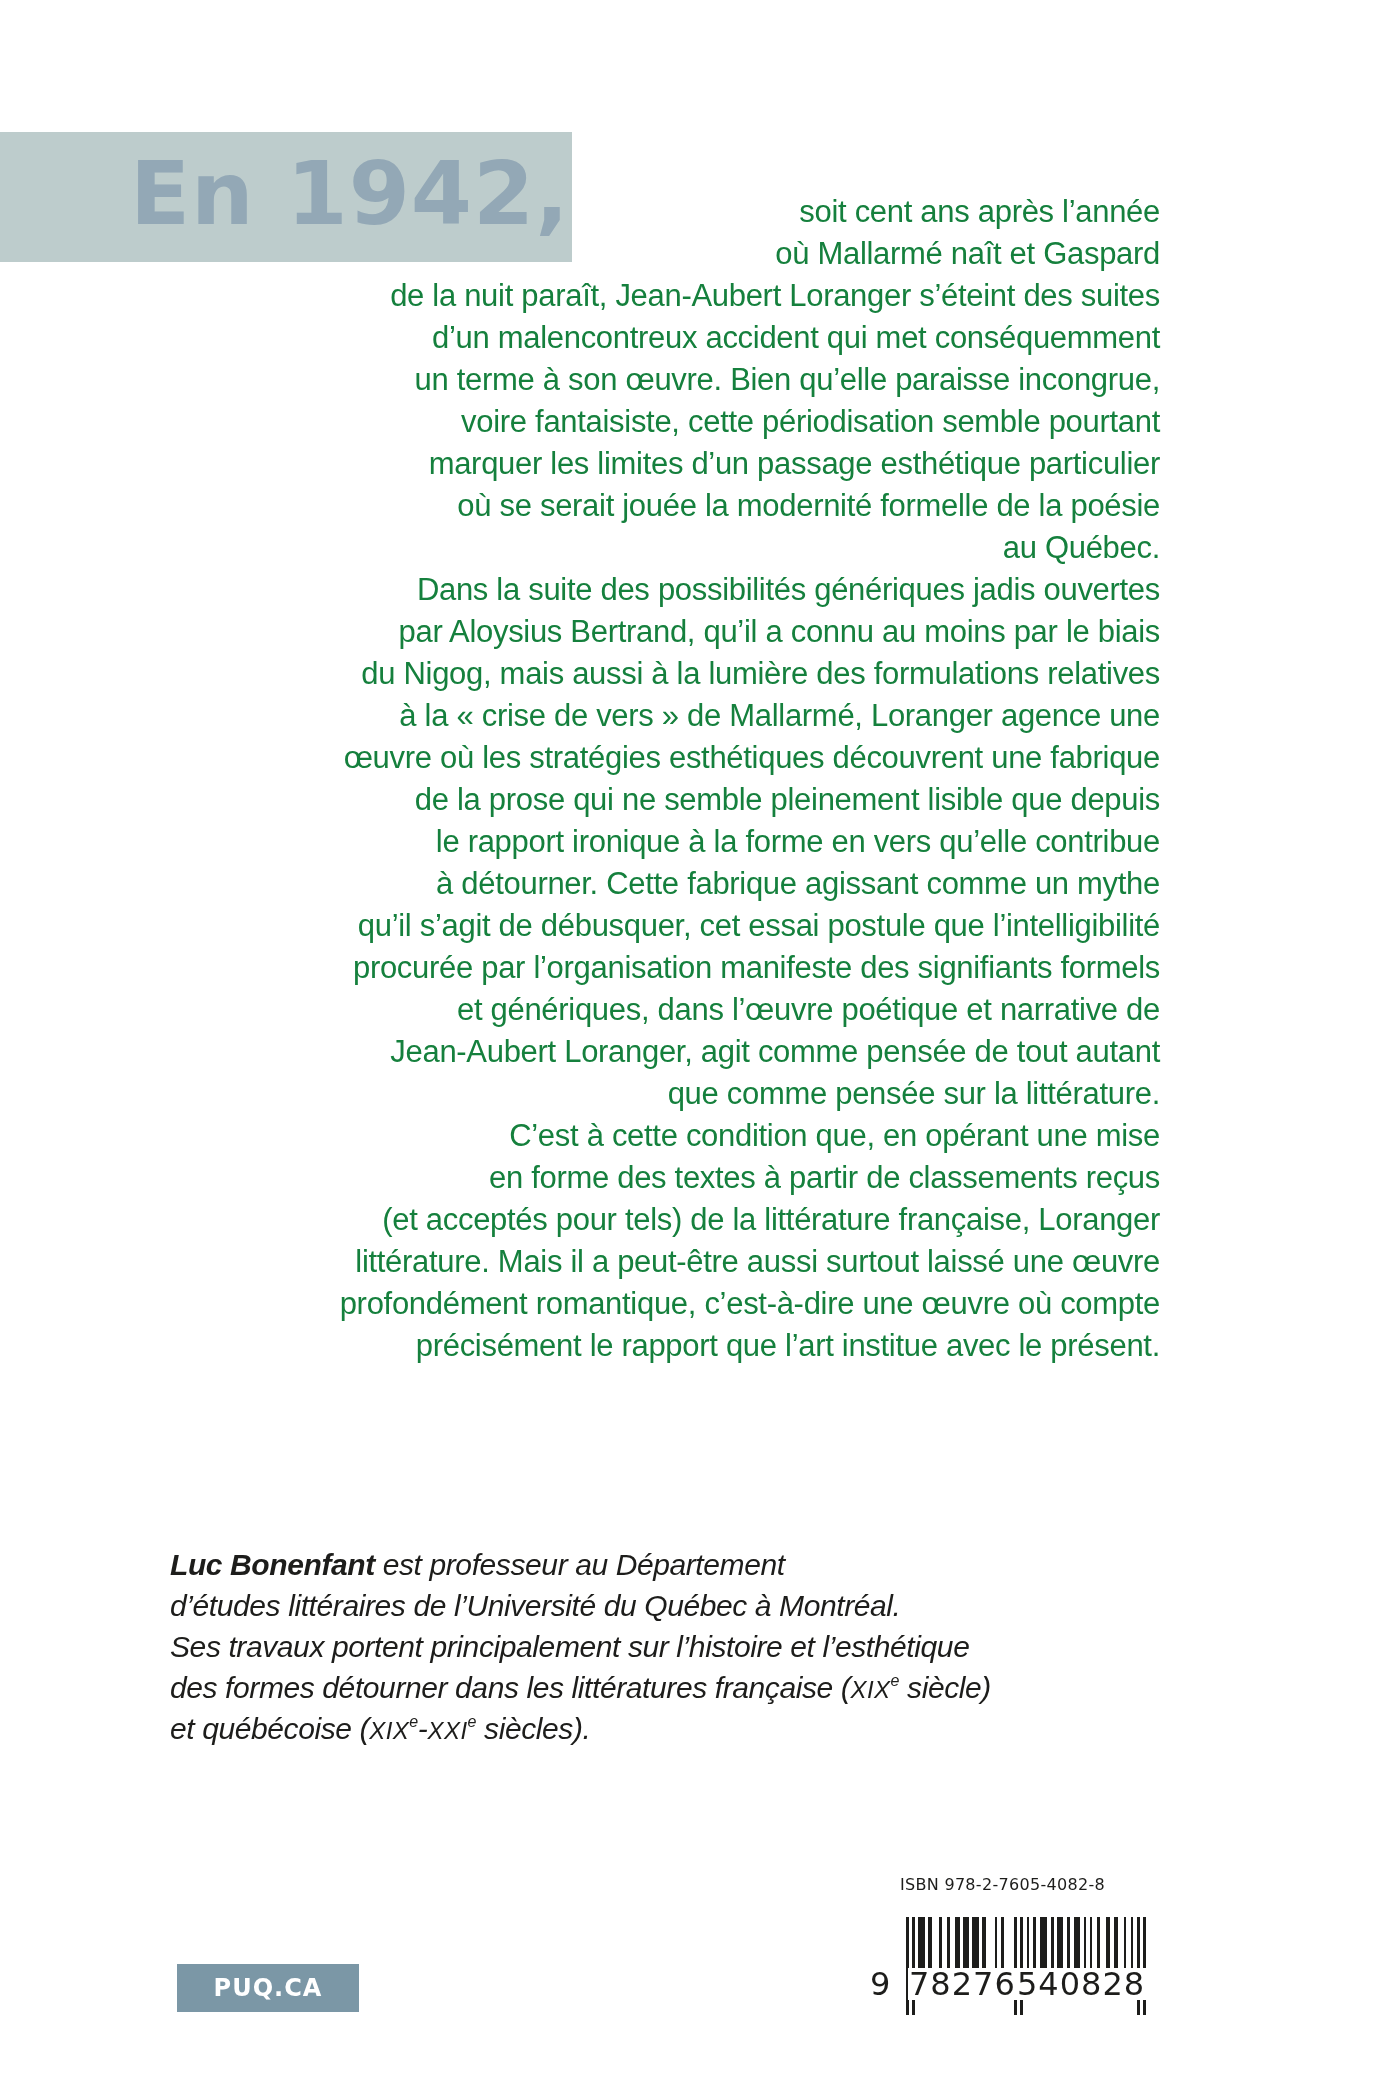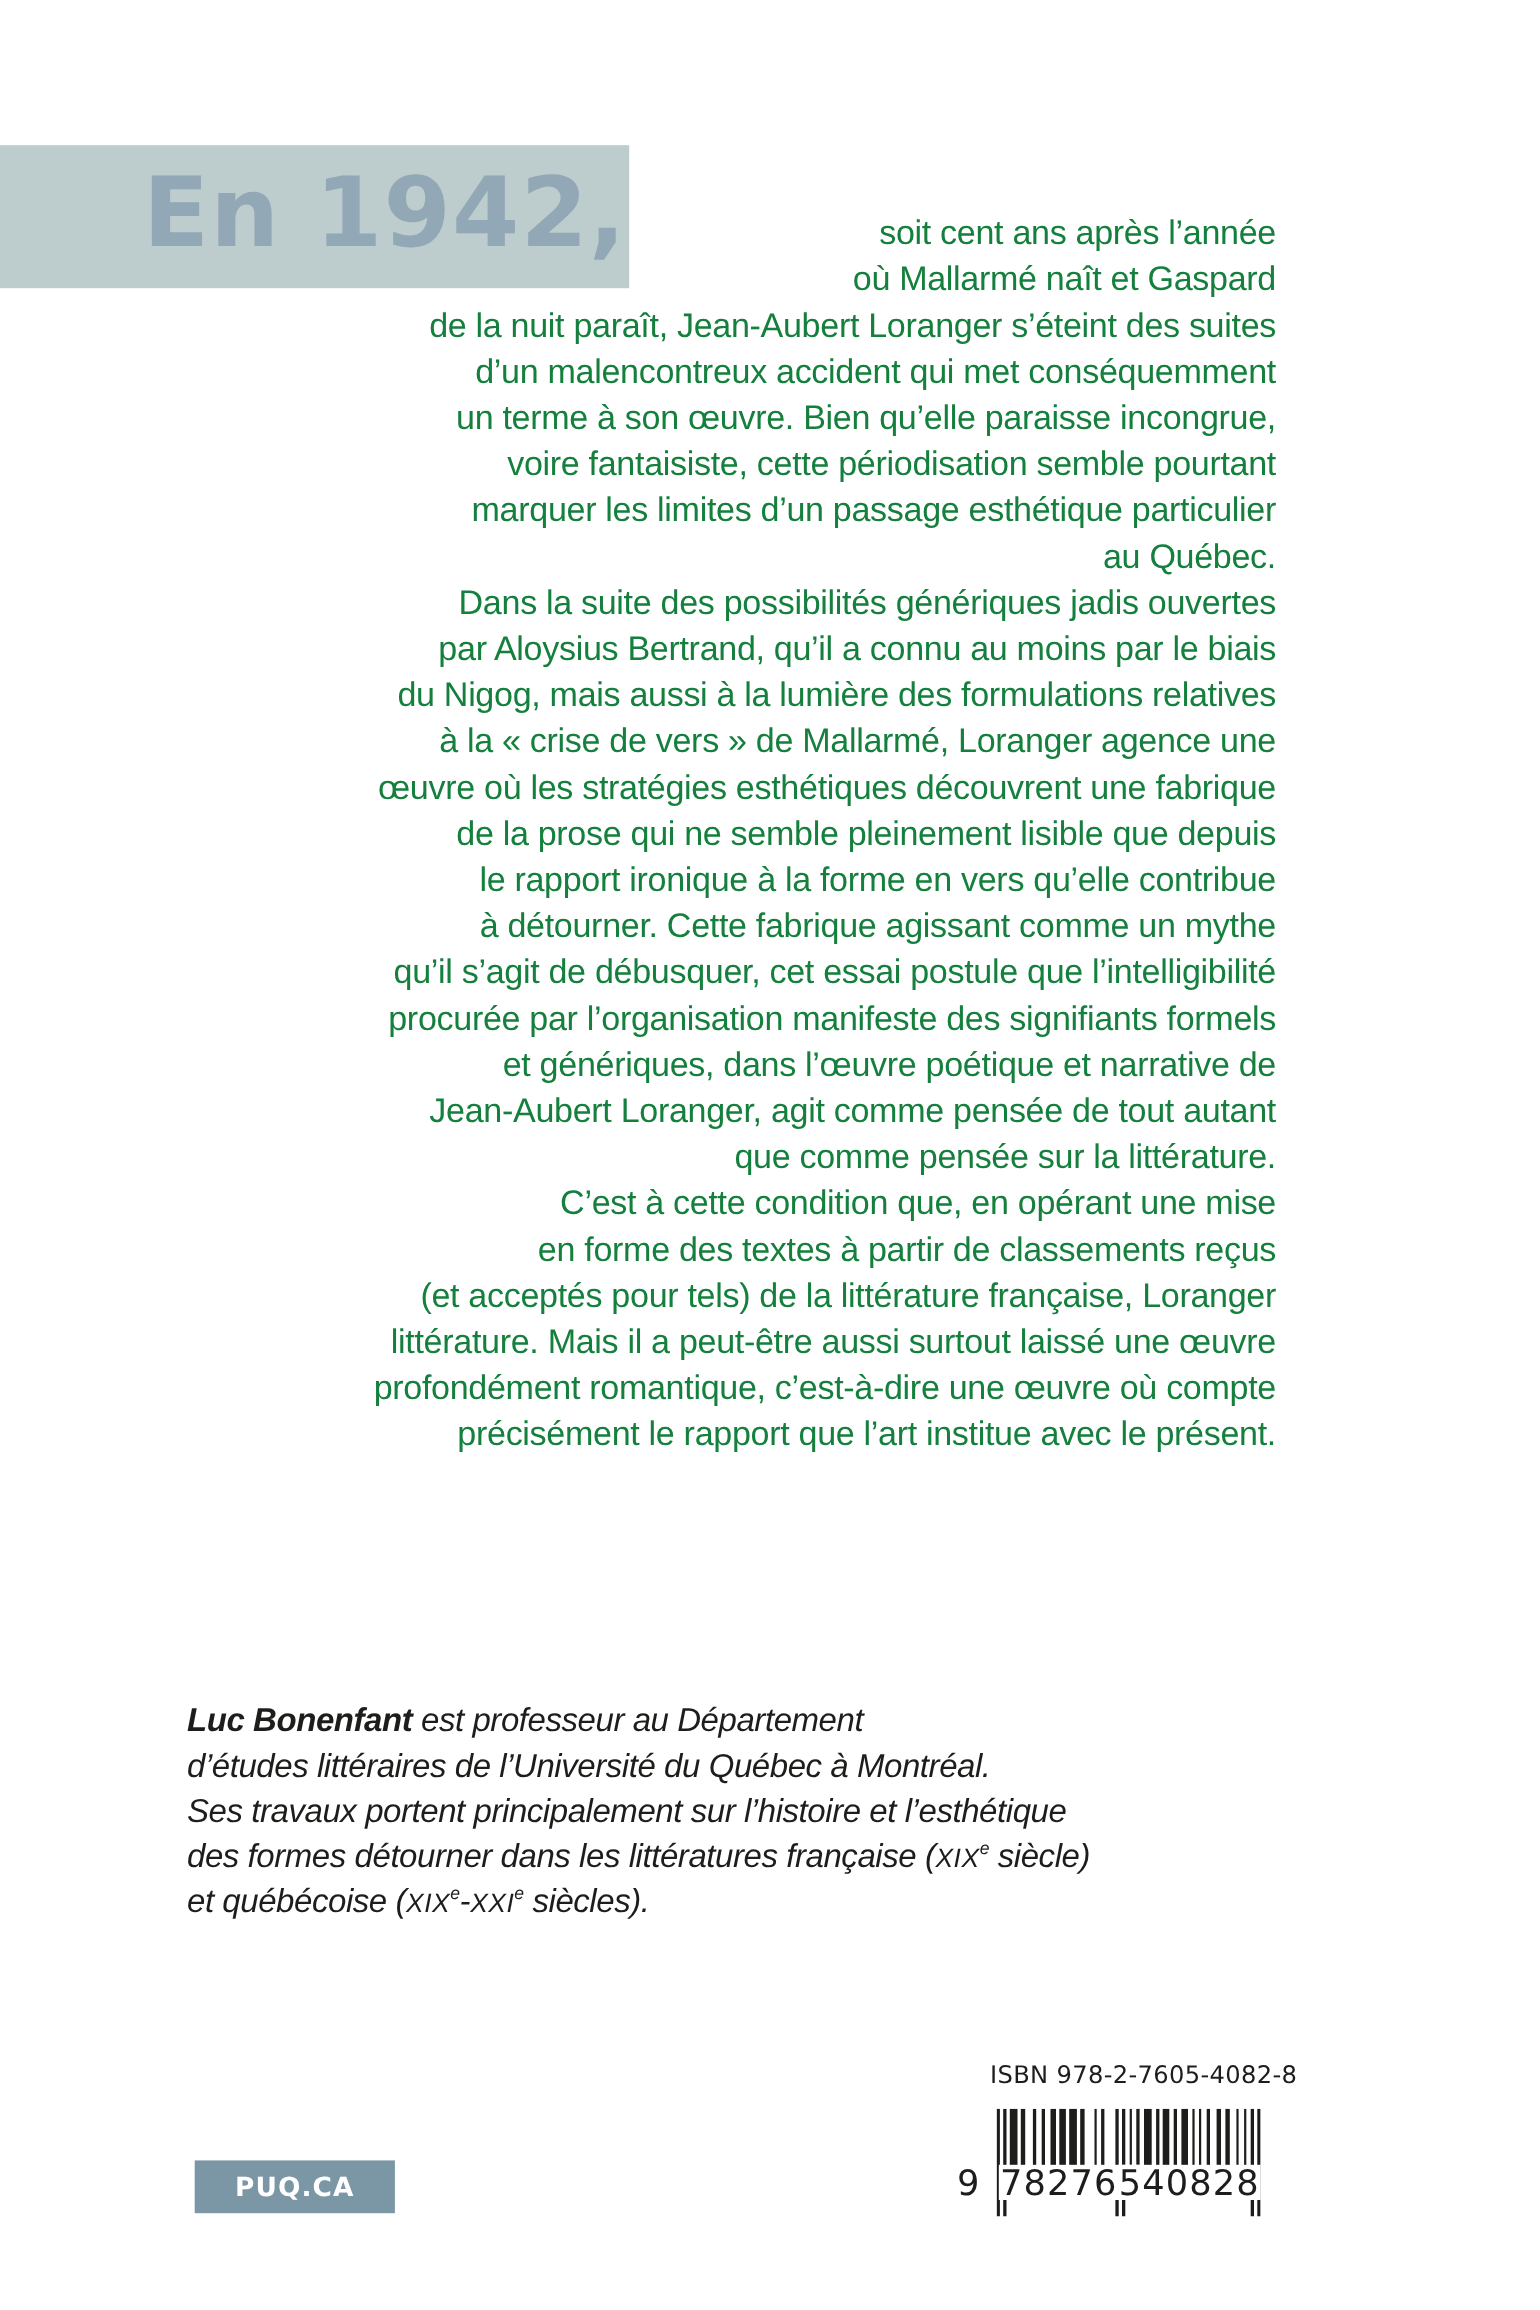--- a/index.html
+++ b/index.html
@@ -81,21 +81,21 @@
     .smallcaps {
       font-size: 24px;
       letter-spacing: 0.5px;
     }
 
     .isbn {
       position: absolute;
       left: 900px;
       top: 1875px;
       font-family: "DejaVu Sans", sans-serif;
-      font-size: 22px;
+      font-size: 16px;
       color: #1d1d1b;
       letter-spacing: 0.3px;
       white-space: nowrap;
     }
     .barcode {
       position: absolute;
       left: 906px;
       top: 1917px;
       width: 240px;
       height: 98px;
@@ -140,20 +140,21 @@
 <div class="header-title">En 1942,</div>
 
 <div class="body-text" id="body-text">
     <span class="line indent-first"><span>soit cent ans après l’année</span></span>
     <span class="line indent-first"><span>où Mallarmé naît et </span><span class="it">Gaspard</span></span>
     <span class="line"><span class="it">de la nuit</span><span> paraît, Jean-Aubert Loranger s’éteint des suites</span></span>
     <span class="line"><span>d’un malencontreux accident qui met conséquemment</span></span>
     <span class="line"><span>un terme à son œuvre. Bien qu’elle paraisse incongrue,</span></span>
     <span class="line"><span>voire fantaisiste, cette périodisation semble pourtant</span></span>
     <span class="line"><span>marquer les limites d’un passage esthétique particulier</span></span>
+    <span class="line"><span>où se serait jouée la modernité formelle de la poésie</span></span>
     <span class="line"><span>au Québec.</span></span>
     <span class="line para-indent"><span>Dans la suite des possibilités génériques jadis ouvertes</span></span>
     <span class="line"><span>par Aloysius Bertrand, qu’il a connu au moins par le biais</span></span>
     <span class="line"><span>du </span><span class="it">Nigog</span><span>, mais aussi à la lumière des formulations relatives</span></span>
     <span class="line"><span>à la « crise de vers » de Mallarmé, Loranger agence une</span></span>
     <span class="line"><span>œuvre où les stratégies esthétiques découvrent une fabrique</span></span>
     <span class="line"><span>de la prose qui ne semble pleinement lisible que depuis</span></span>
     <span class="line"><span>le rapport ironique à la forme en vers qu’elle contribue</span></span>
     <span class="line"><span>à détourner. Cette fabrique agissant comme un mythe</span></span>
     <span class="line"><span>qu’il s’agit de débusquer, cet essai postule que l’intelligibilité</span></span>

